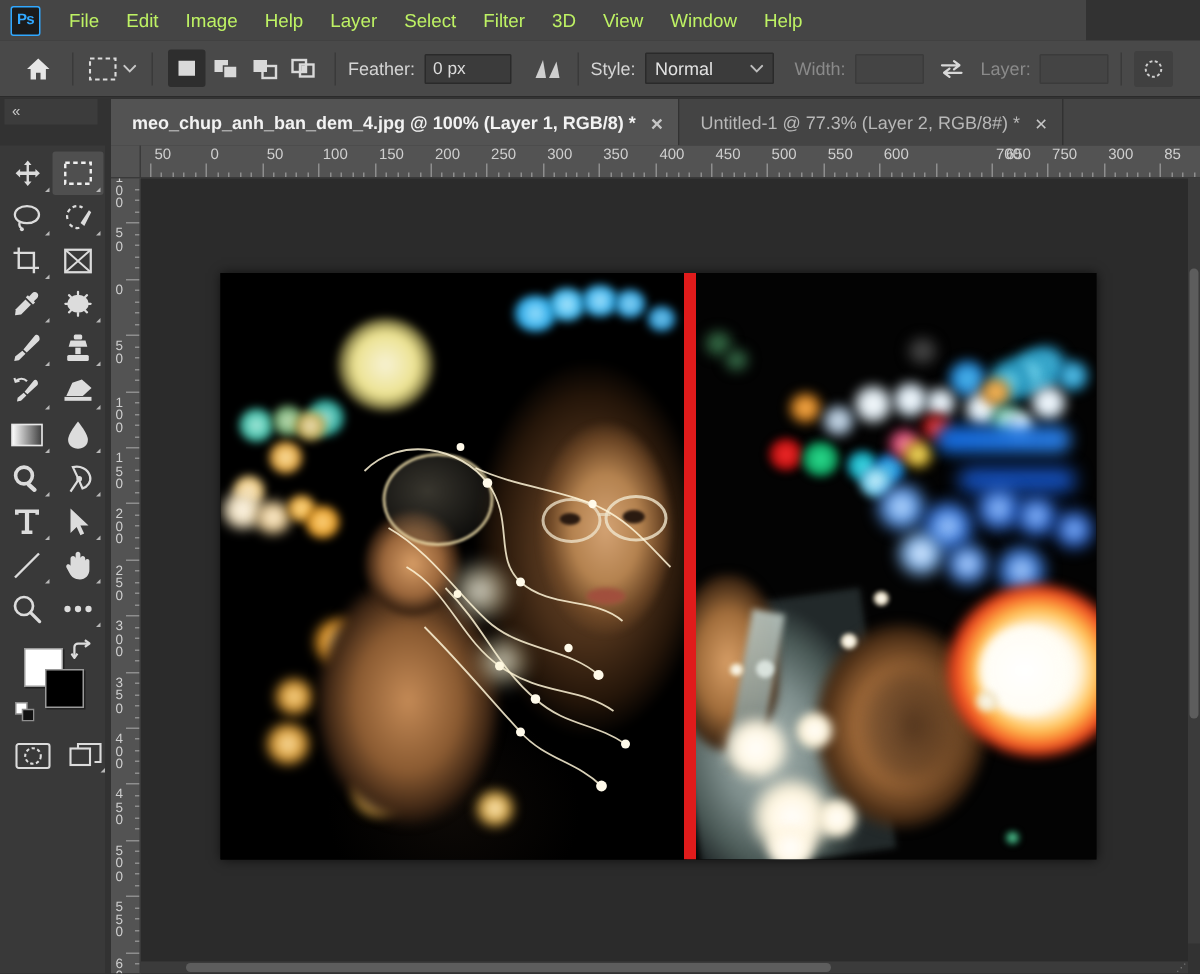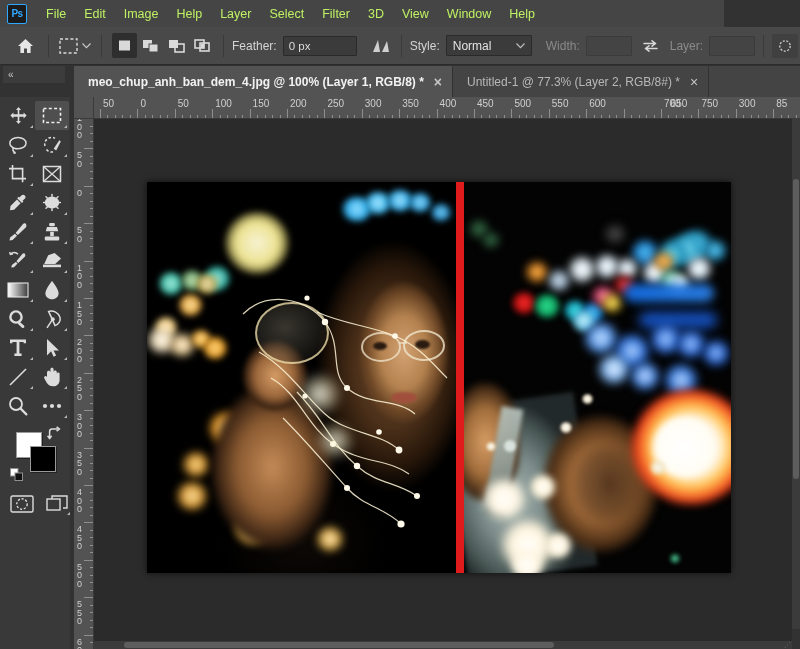--- a/index.html
+++ b/index.html
@@ -295,21 +295,21 @@
           <rect x="2" y="2" width="9" height="8" fill="none" stroke="#d9d9d9" stroke-width="1.6"></rect>
           <rect x="7" y="5" width="9" height="8" fill="none" stroke="#d9d9d9" stroke-width="1.6"></rect>
           <rect x="7.8" y="5.8" width="3.4" height="4.4" fill="#d9d9d9"></rect>
         </svg>
       </div>
     </div>
 
     <div class="opt-sep"></div>
 
     <div class="opt-label">Feather:</div>
-    <div class="opt-field" style="width:74px;">0 px</div>
+    <div class="opt-field" style="width:58px;">0 px</div>
 
     <div class="refine-icon" style="margin-left:12px;">
       <svg width="18" height="14" viewBox="0 0 18 14">
         <path d="M1 13 L6 1 L8 13 Z" fill="#cfcfcf"></path>
         <path d="M10 13 L15 2 L17 13 Z" fill="#cfcfcf"></path>
       </svg>
     </div>
 
     <div class="opt-sep"></div>
 

